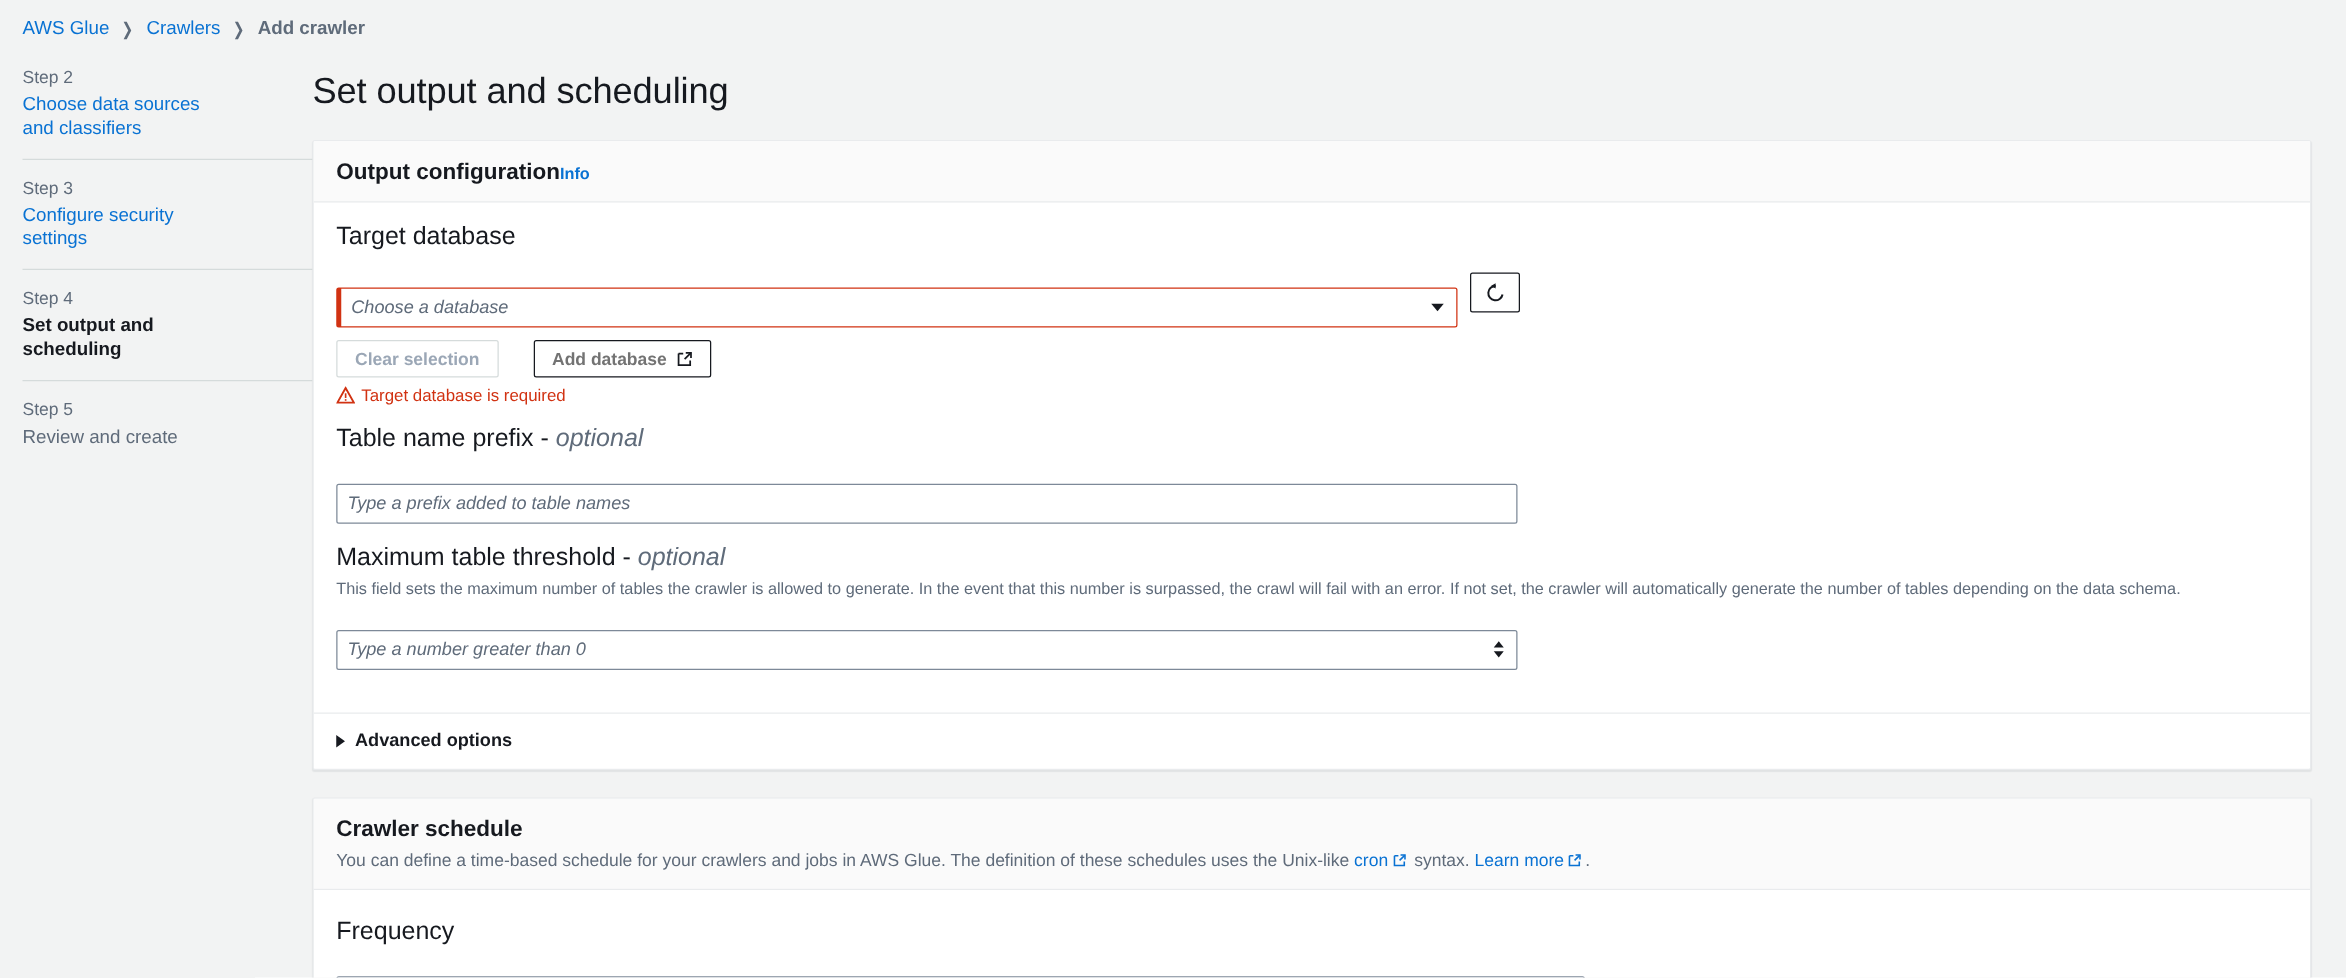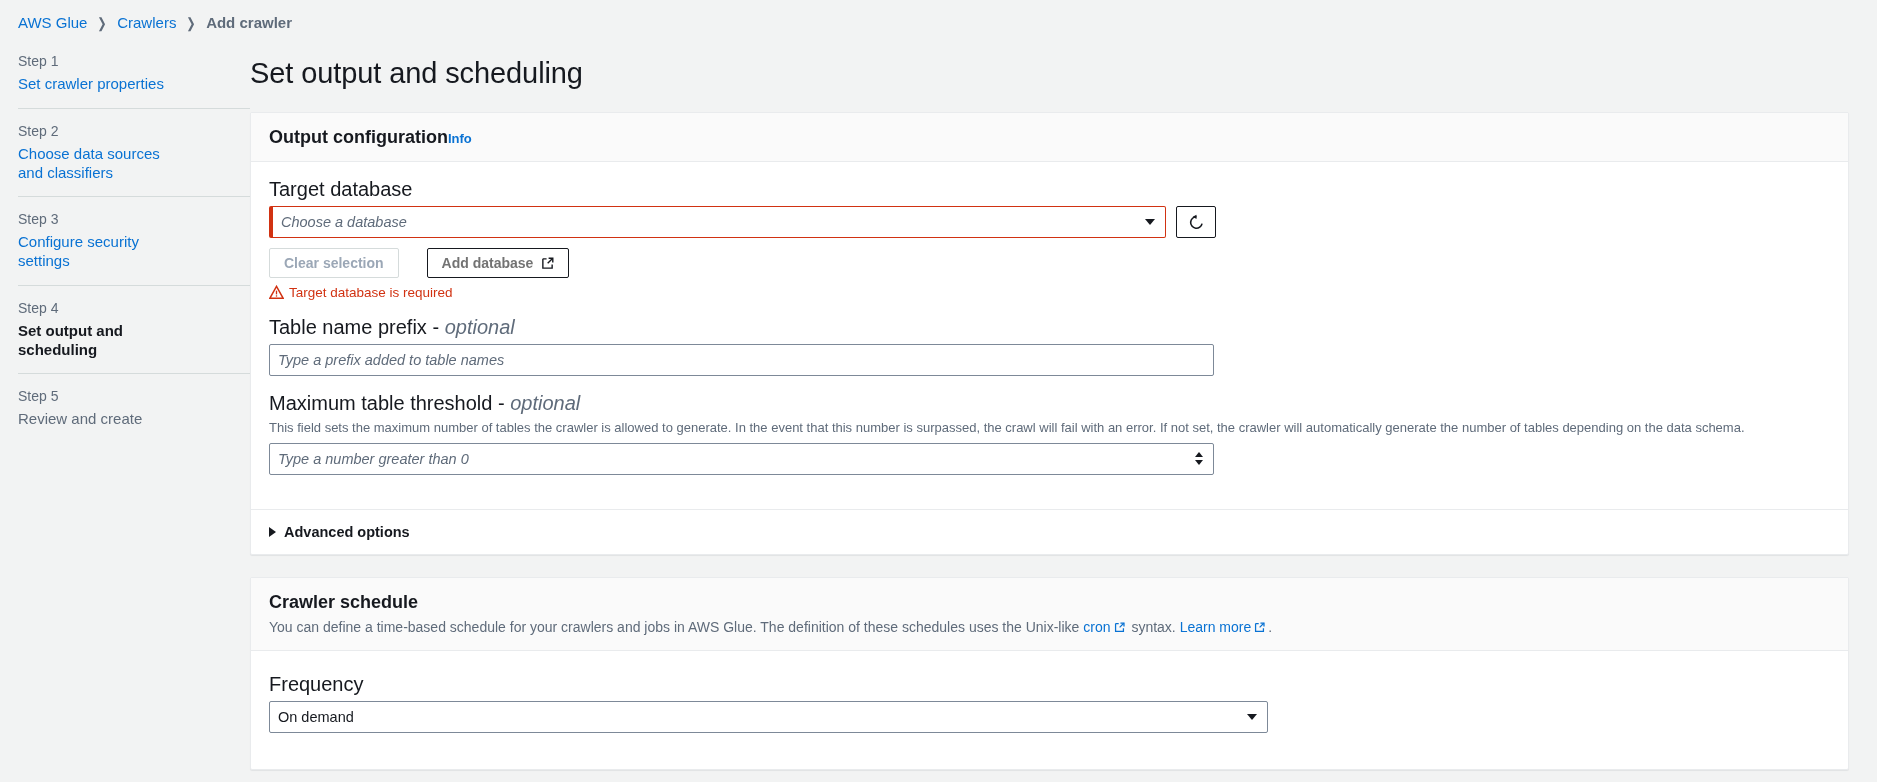--- a/index.html
+++ b/index.html
@@ -132,20 +132,21 @@
   .sel, .txt {
     height: 32px;
     border: 1px solid #7d8998;
     border-radius: 2px;
     background: #ffffff;
     display: flex;
     align-items: center;
     padding: 0 8px;
     font-size: 14.5px;
     position: relative;
+    margin-top: 24px;
   }
   .sel { width: 897px; justify-content: space-between; cursor: pointer; }
   .sel.invalid {
     border: 1px solid #d13212;
     border-left: 4px solid #d13212;
   }
   .placeholder { color: #5f6b7a; font-style: italic; }
   .value { color: #16191f; }
   .caret {
     width: 0; height: 0;
@@ -259,24 +260,20 @@
   <span class="bc-sep">❯</span>
   <span class="bc-link">Crawlers</span>
   <span class="bc-sep">❯</span>
   <span class="bc-current">Add crawler</span>
 </div>
 
 <div class="page">
 
   <div class="sidebar">
 
-    <div class="step">
-      <div class="step-num">Step 1</div>
-      <div class="step-label">Set crawler properties</div>
-    </div>
 
     <div class="step">
       <div class="step-num">Step 2</div>
       <div class="step-label">Choose data sources and classifiers</div>
     </div>
 
     <div class="step">
       <div class="step-num">Step 3</div>
       <div class="step-label">Configure security settings</div>
     </div>

